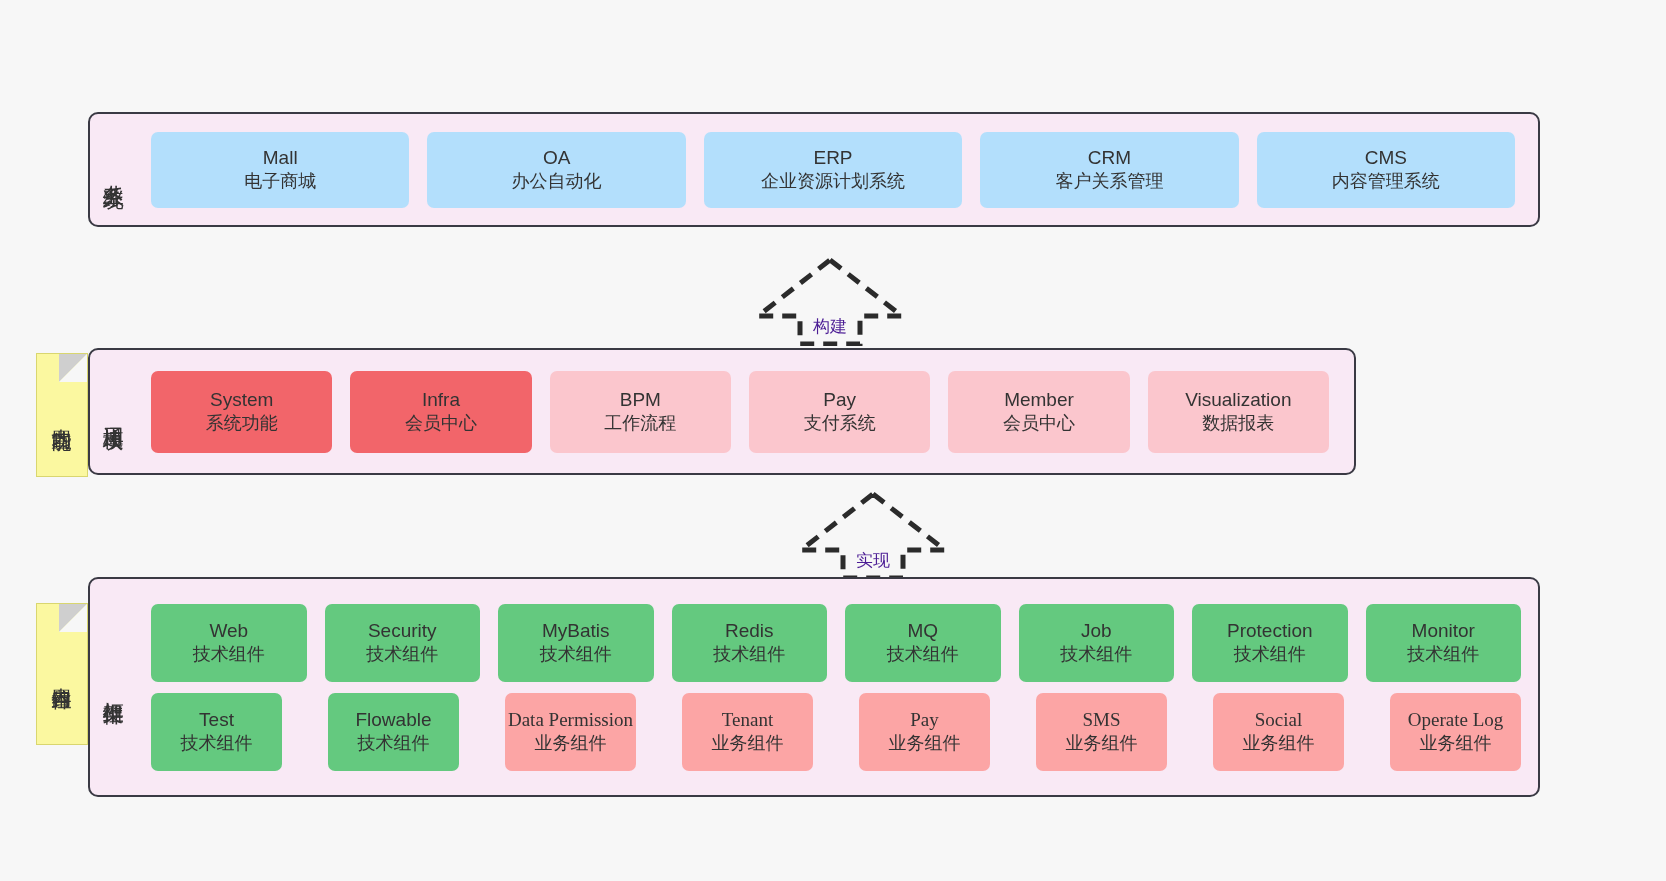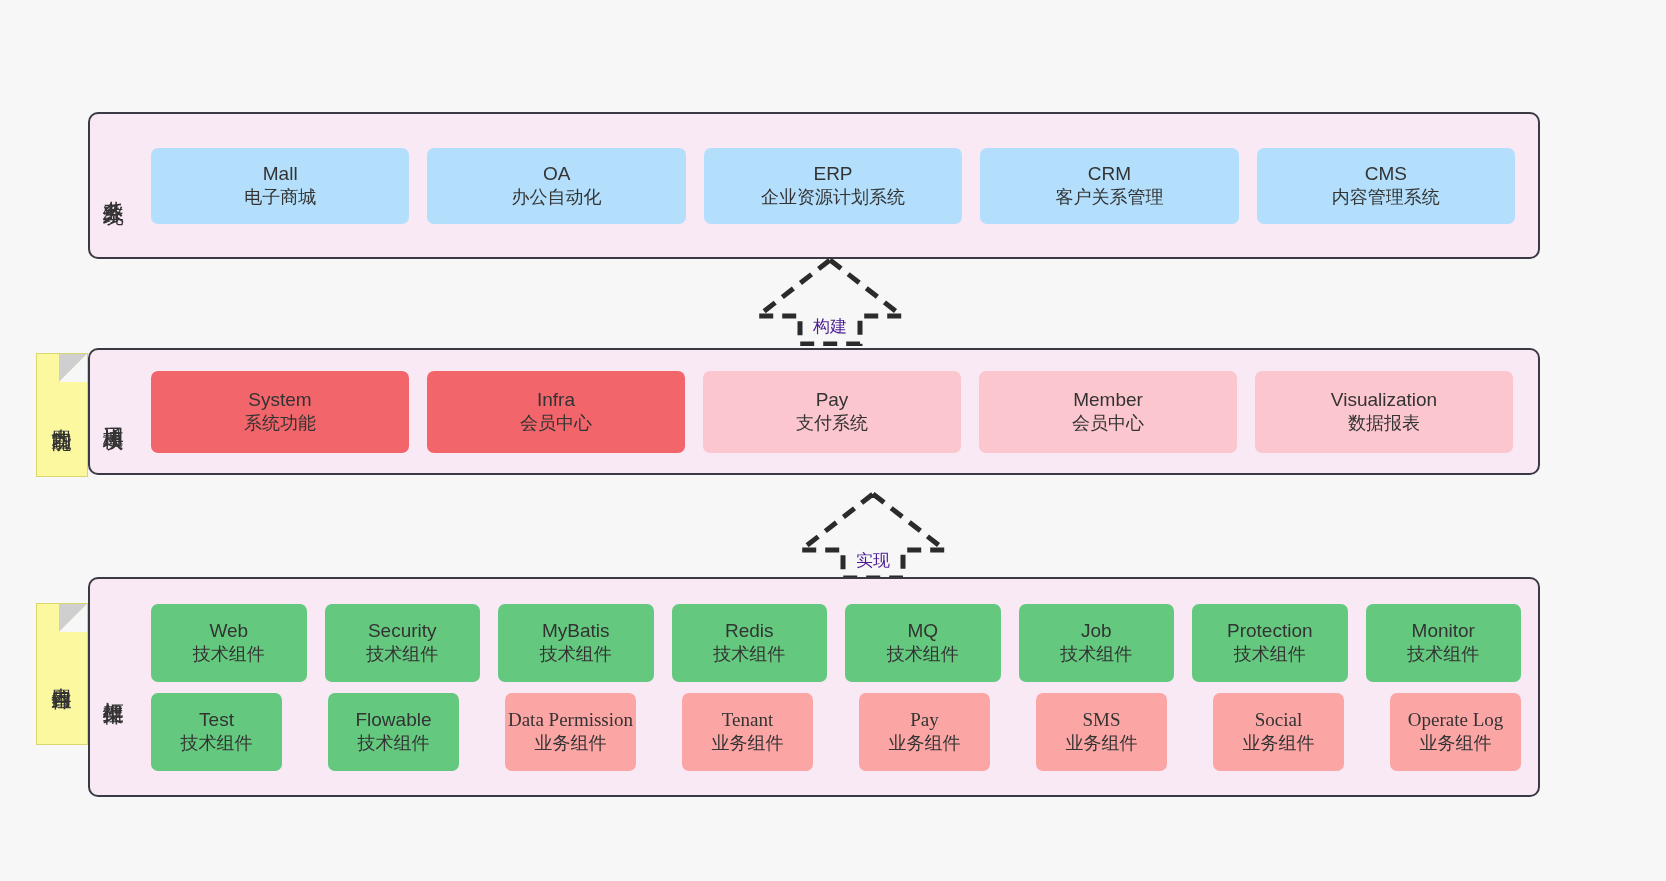--- a/index.html
+++ b/index.html
@@ -75,33 +75,33 @@
   .node .cn {
     font-size: 18px;
     line-height: 1.25;
   }
 
   
   #layer-business {
     left: 88px;
     top: 112px;
     width: 1452px;
-    height: 147px;
+    height: 115px;
   }
   #layer-business .layer-body { padding-right: 14px; }
   #layer-business .node {
     background: #b3dffc;
     height: 76px;
   }
 
   
   #layer-modules {
     left: 88px;
     top: 348px;
-    width: 1452px;
+    width: 1268px;
     height: 127px;
   }
   #layer-modules .node { height: 82px; }
   #layer-modules .node.strong { background: #f2656a; }
   #layer-modules .node.light  { background: #fbc6cd; }
 
   
   #layer-framework {
     left: 88px;
     top: 577px;
@@ -256,20 +256,24 @@
 
       <div class="node strong">
         <span class="en">System</span>
         <span class="cn">系统功能</span>
       </div>
       <div class="node strong">
         <span class="en">Infra</span>
         <span class="cn">会员中心</span>
       </div>
       <div class="node light">
+        <span class="en">BPM</span>
+        <span class="cn">工作流程</span>
+      </div>
+      <div class="node light">
         <span class="en">Pay</span>
         <span class="cn">支付系统</span>
       </div>
       <div class="node light">
         <span class="en">Member</span>
         <span class="cn">会员中心</span>
       </div>
       <div class="node light">
         <span class="en">Visualization</span>
         <span class="cn">数据报表</span>

